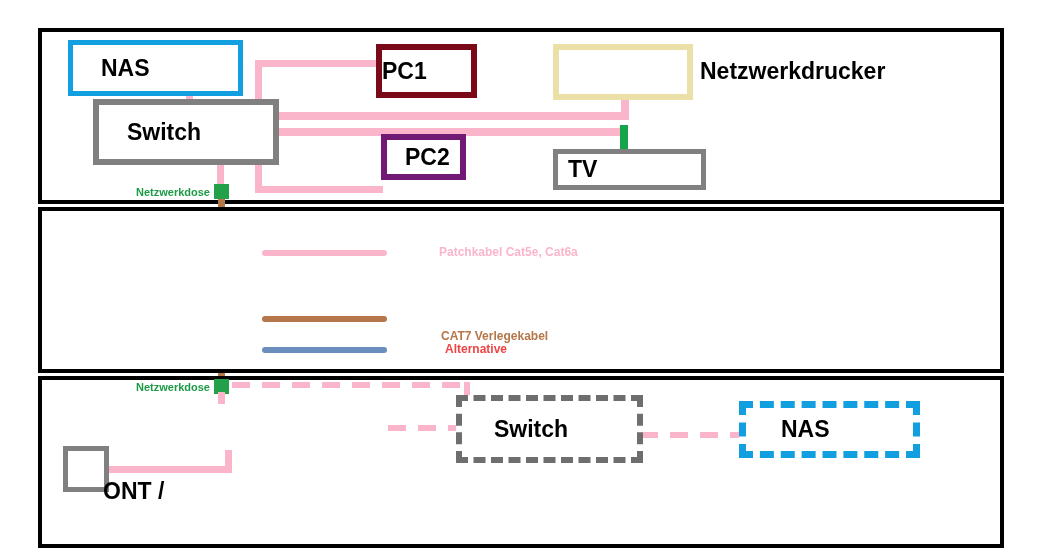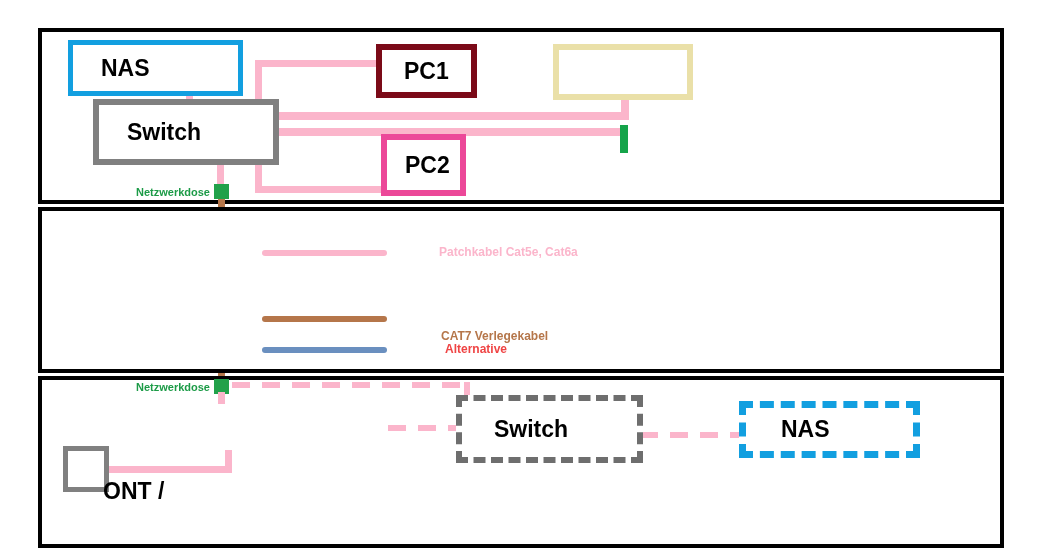--- a/index.html
+++ b/index.html
@@ -26,24 +26,24 @@
   #box-nas-top      {left:68px;  top:40px;  width:175px; height:56px;
                      border:5px solid #129FE0;}
   #box-nas-top .lbl {font-size:23px;margin-left:28px;}
 
   #box-switch-top      {left:93px;  top:99px;  width:186px; height:66px;
                         border:6px solid #808080;}
   #box-switch-top .lbl {font-size:23px;margin-left:28px;}
 
   #box-pc1      {left:376px; top:44px;  width:101px; height:54px;
                  border:6px solid #7B0A18;}
-  #box-pc1 .lbl {font-size:23px;margin-left:22px;}
+  #box-pc1 .lbl {font-size:23px;}
 
-  #box-pc2      {left:381px; top:134px; width:85px;  height:62px;
-                 border:6px solid #ec4899;}
+  #box-pc2      {left:381px; top:134px; width:85px;  height:46px;
+                 border:6px solid #701a75;}
   #box-pc2 .lbl {font-size:23px;margin-left:18px;}
 
   #box-printer      {left:553px; top:44px;  width:140px; height:56px;
                      border:6px solid #EAE0A8;}
 
   #box-tv      {left:553px; top:149px; width:153px; height:41px;
                 border:5px solid #808080;}
   #box-tv .lbl {font-size:23px;margin-left:10px;}
 
   .freelabel{position:absolute;font-weight:bold;color:#000000;white-space:nowrap;}
@@ -124,21 +124,25 @@
 
   <div class="box solid" id="box-pc1">
     <span class="lbl">PC1</span>
   </div>
 
   <div class="box solid" id="box-pc2">
     <span class="lbl">PC2</span>
   </div>
 
   <div class="box solid" id="box-printer"></div>
+  <div class="freelabel" id="label-printer">Netzwerkdrucker</div>
 
+  <div class="box solid" id="box-tv">
+    <span class="lbl">TV</span>
+  </div>
 
   <div class="socket" style="left:214px;top:184px;width:15px;height:15px;"></div>
   <div class="socket-label" style="left:130px;top:186px;width:80px;">Netzwerkdose</div>
 
   <div class="panel" id="panel-mid"></div>
 
   <div class="legend-line" style="left:262px;top:250px;width:125px;background:#FBB5CB;"></div>
   <div class="legend-text" style="left:394px;top:245px;color:#FBB5CB;">Patchkabel Cat5e, Cat6a</div>
 
   <div class="legend-line" style="left:262px;top:316px;width:125px;background:#B5764A;"></div>

